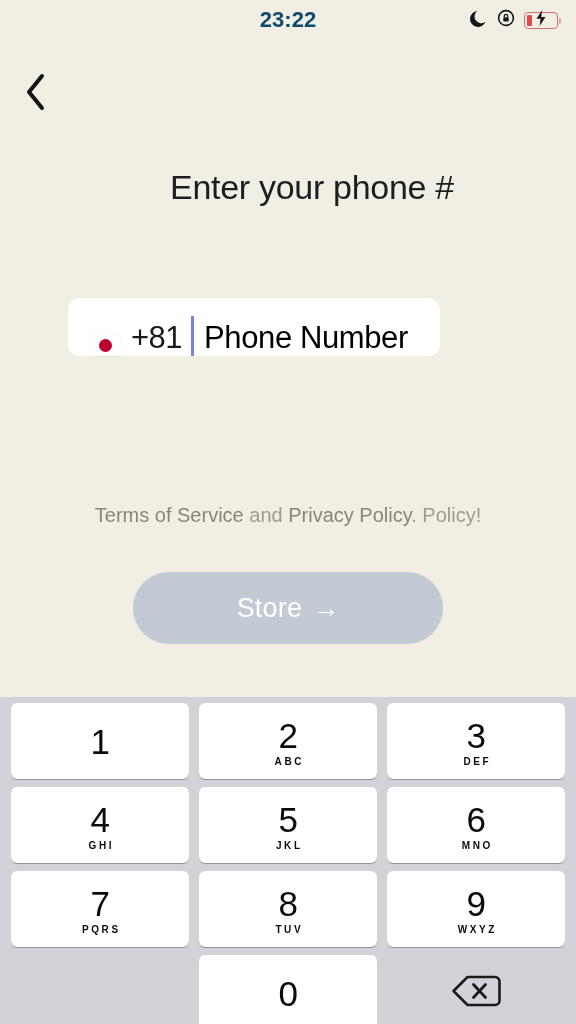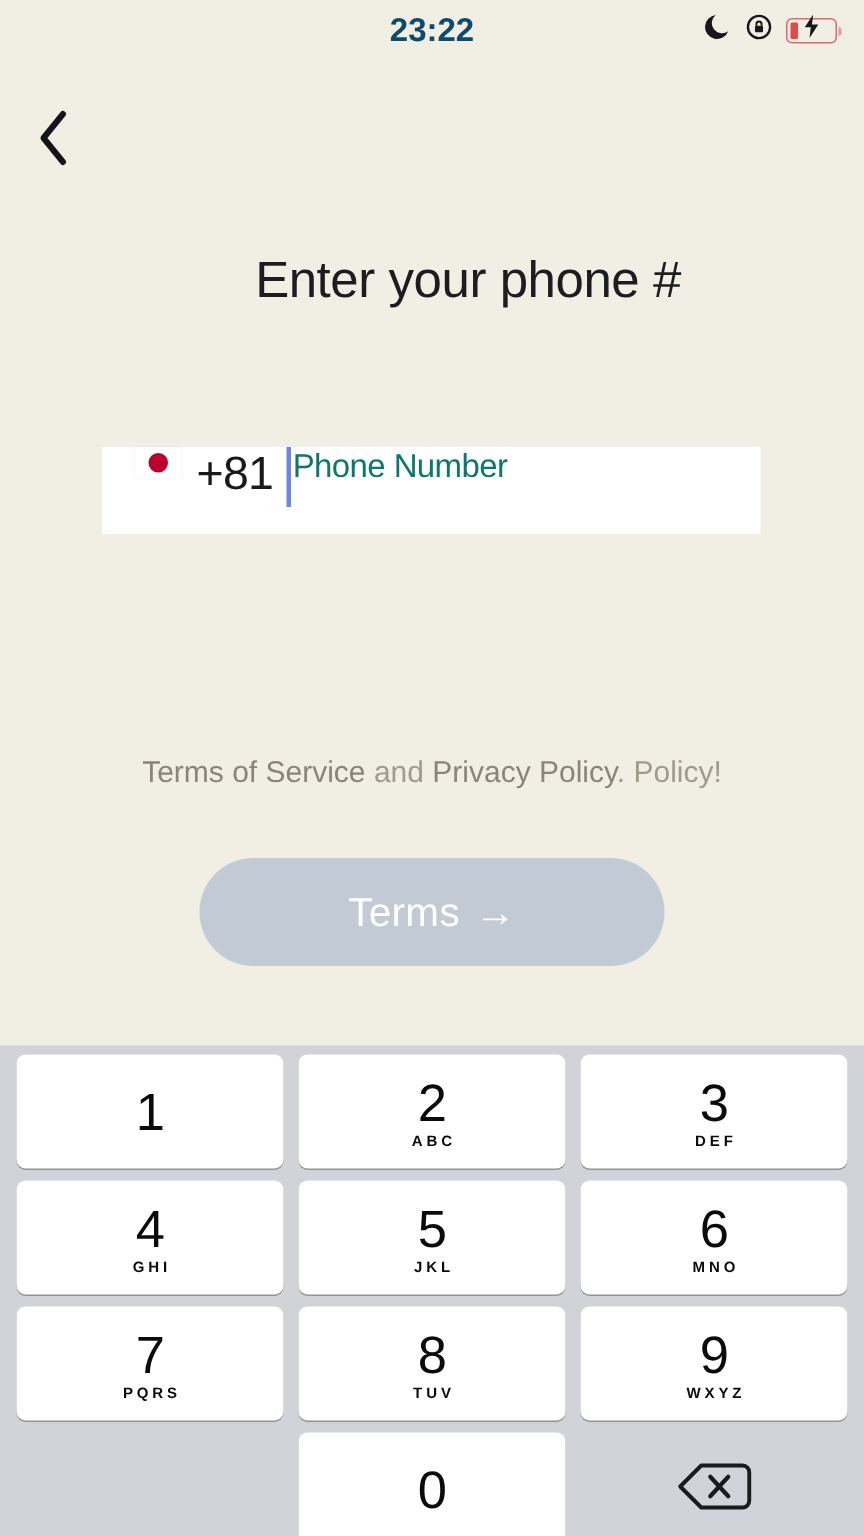--- a/index.html
+++ b/index.html
@@ -124,26 +124,26 @@
     color: #1D1C20;
     letter-spacing: -0.3px;
     padding-left: 48px;
   }
 
   
   .phone-field {
     position: absolute;
     top: 298px;
     left: 68px;
-    width: 439px;
+    width: 372px;
     height: 58px;
     background: #FFFFFF;
-    border-radius: 0;
-    display: flex;
-    align-items: flex-start;
+    border-radius: 12px;
+    display: flex;
+    align-items: flex-end;
     padding-left: 22px;
     box-sizing: border-box;
     cursor: text;
   }
   .flag {
     position: relative;
     width: 31px;
     height: 21px;
     background: #FFFFFF;
     border-radius: 2px;
@@ -167,24 +167,24 @@
     letter-spacing: -0.5px;
   }
   .caret {
     width: 3px;
     height: 40px;
     background: #6E86DF;
     margin-left: 9px;
     flex: 0 0 auto;
   }
   .placeholder {
-    font-size: 22px;
-    color: #0f766e;
+    font-size: 31px;
+    color: #000000;
     letter-spacing: -0.4px;
-    margin-left: 1px;
+    margin-left: 10px;
   }
 
   
   .terms {
     position: absolute;
     top: 470px;
     left: 0; right: 0;
     text-align: center;
     font-size: 20px;
     line-height: 30px;
@@ -328,21 +328,21 @@
     <span class="caret"></span>
     <span class="placeholder">Phone Number</span>
   </div>
 
   <div class="terms">
     <br>
     <span class="lnk">Terms of Service</span><span> and </span><span class="lnk">Privacy Policy</span><span>. Policy!</span>
   </div>
 
   <button class="next-btn">
-    <span>Terms</span>
+    <span>Store</span>
     <span>→</span>
   </button>
 
   <div class="keypad">
 
     <div class="krow">
       <div class="kcell">
         <div class="key noletters">
           <span class="digit">1</span>
         </div>

